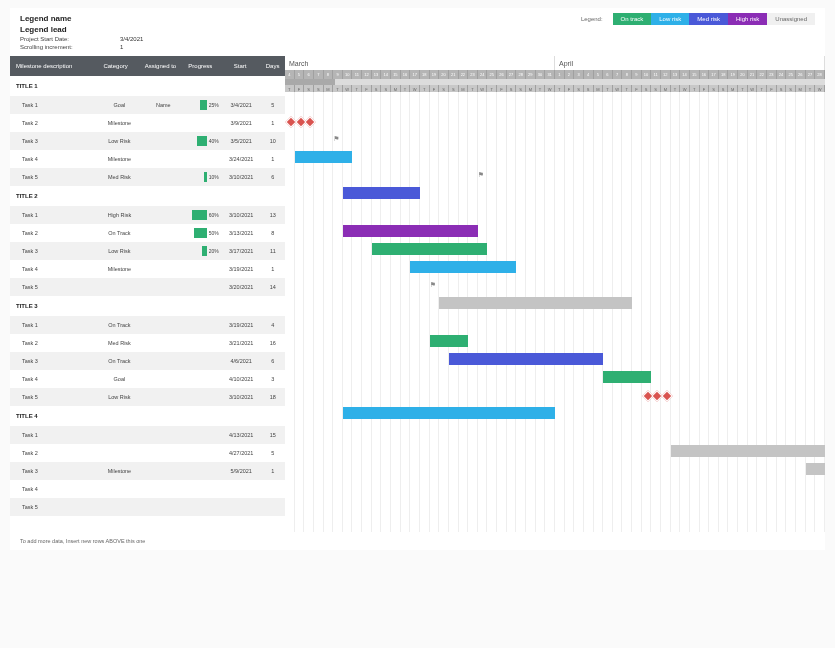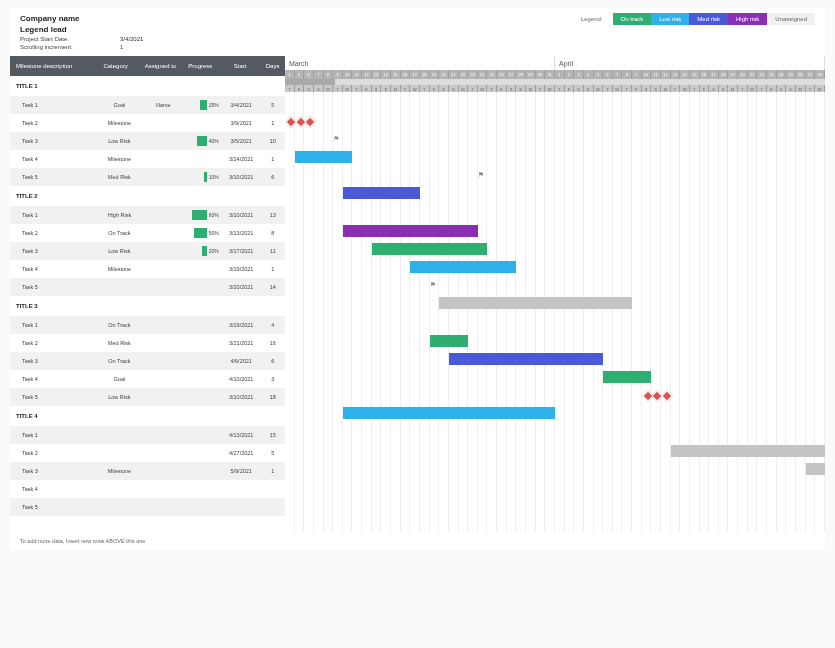--- a/index.html
+++ b/index.html
@@ -60,21 +60,21 @@
 .footer-note{font-size:5.5px;color:#666;padding:6px 10px;}
 </style>
 </head>
 <body>
 
 <div class="page">
 
 
   <div class="meta">
     <div class="meta-row">
-      <span class="meta-label">Company name</span>
+      <span class="meta-label">Legend name</span>
       <div class="legend-wrap">
         <span class="legend-lbl">Legend:</span>
         <span id="legend-items"><span class="leg" style="background: rgb(46, 175, 114);">On track</span><span class="leg" style="background: rgb(46, 176, 232);">Low risk</span><span class="leg" style="background: rgb(74, 89, 216);">Med risk</span><span class="leg" style="background: rgb(139, 45, 181);">High risk</span><span class="leg unassigned" style="background: rgb(240, 240, 240); color: rgb(102, 102, 102);">Unassigned</span></span>
       </div>
     </div>
     <div class="meta-row">
         <span class="meta-label">Legend lead</span>
       </div>
     <div class="meta-row">
       <span class="meta-label sm">Project Start Date:</span>

